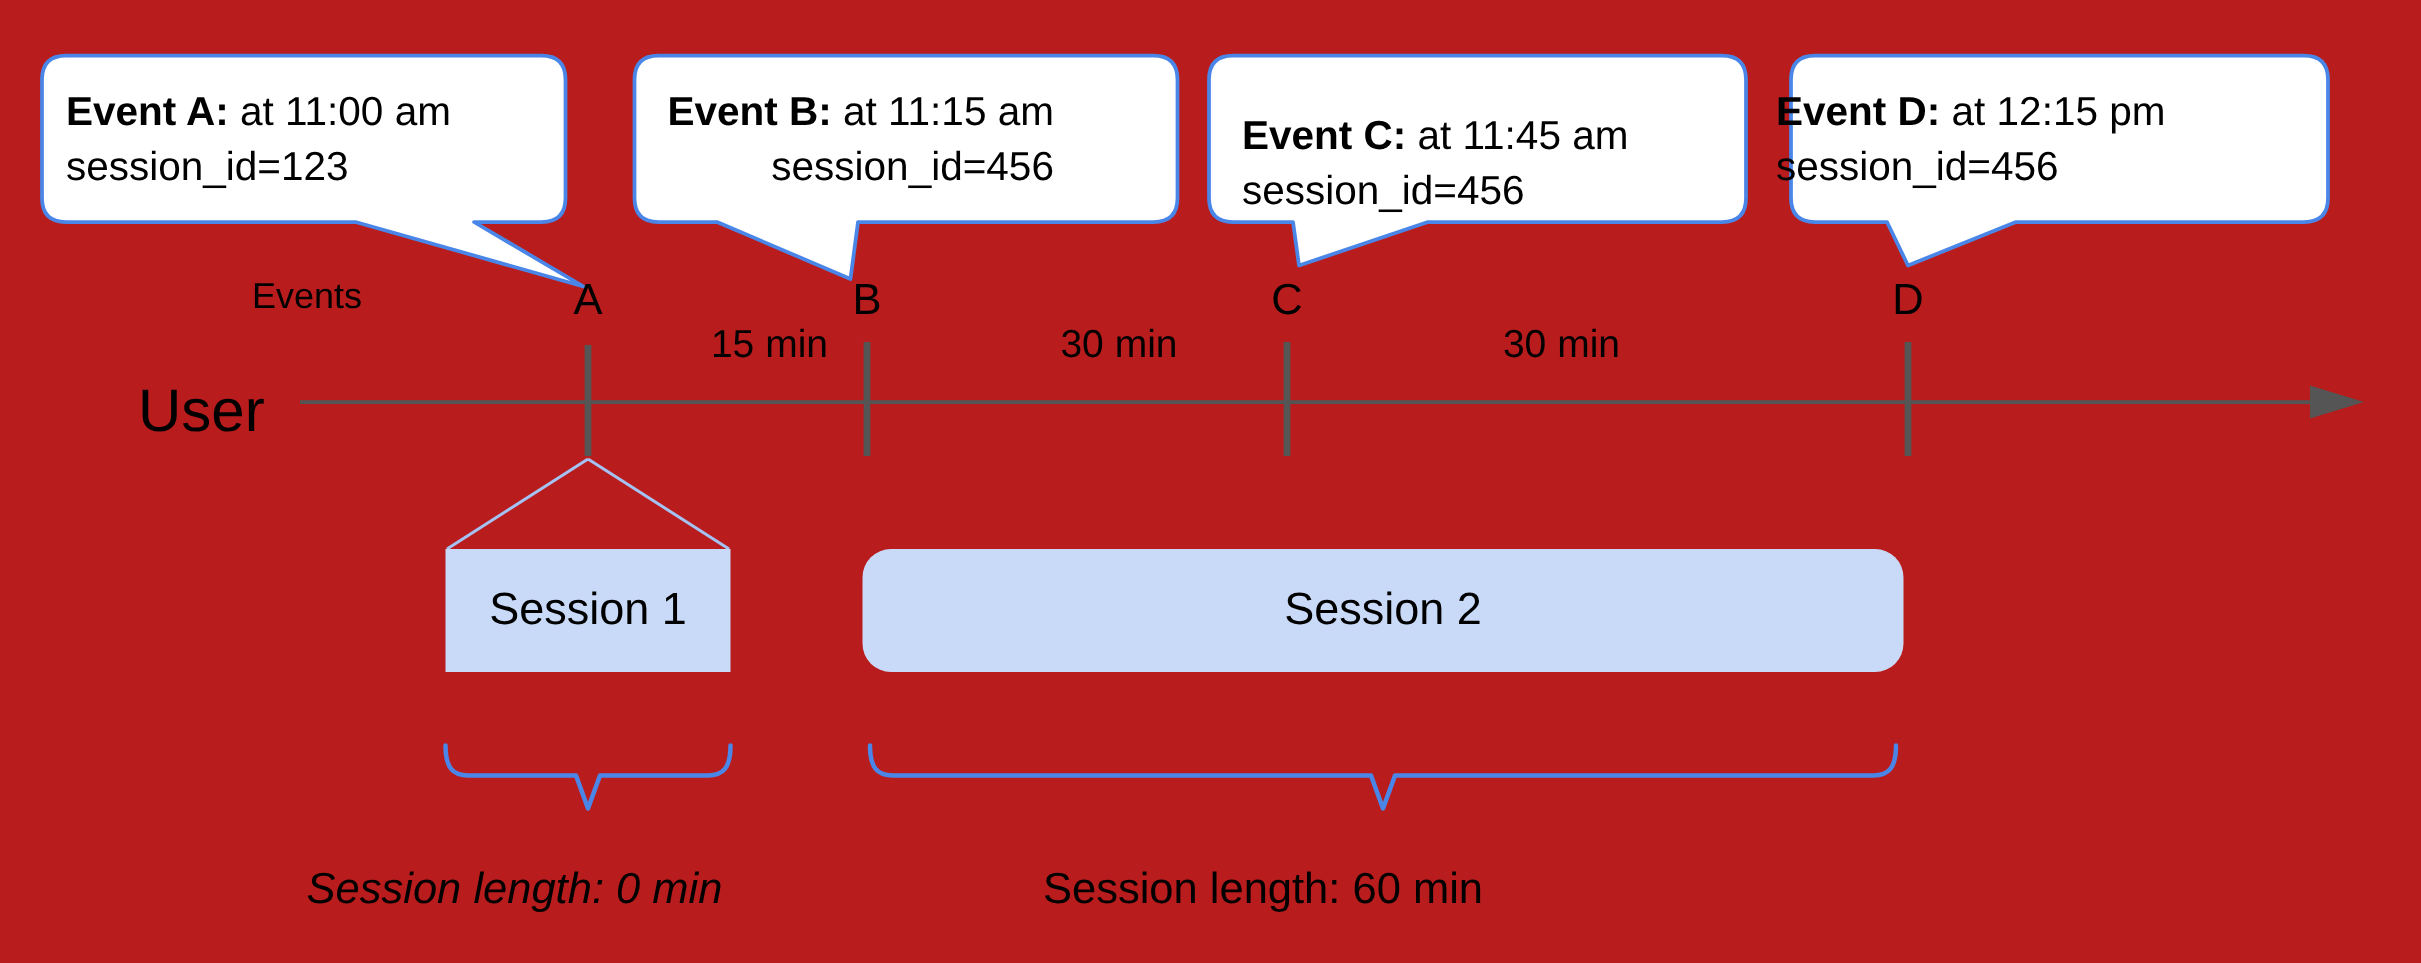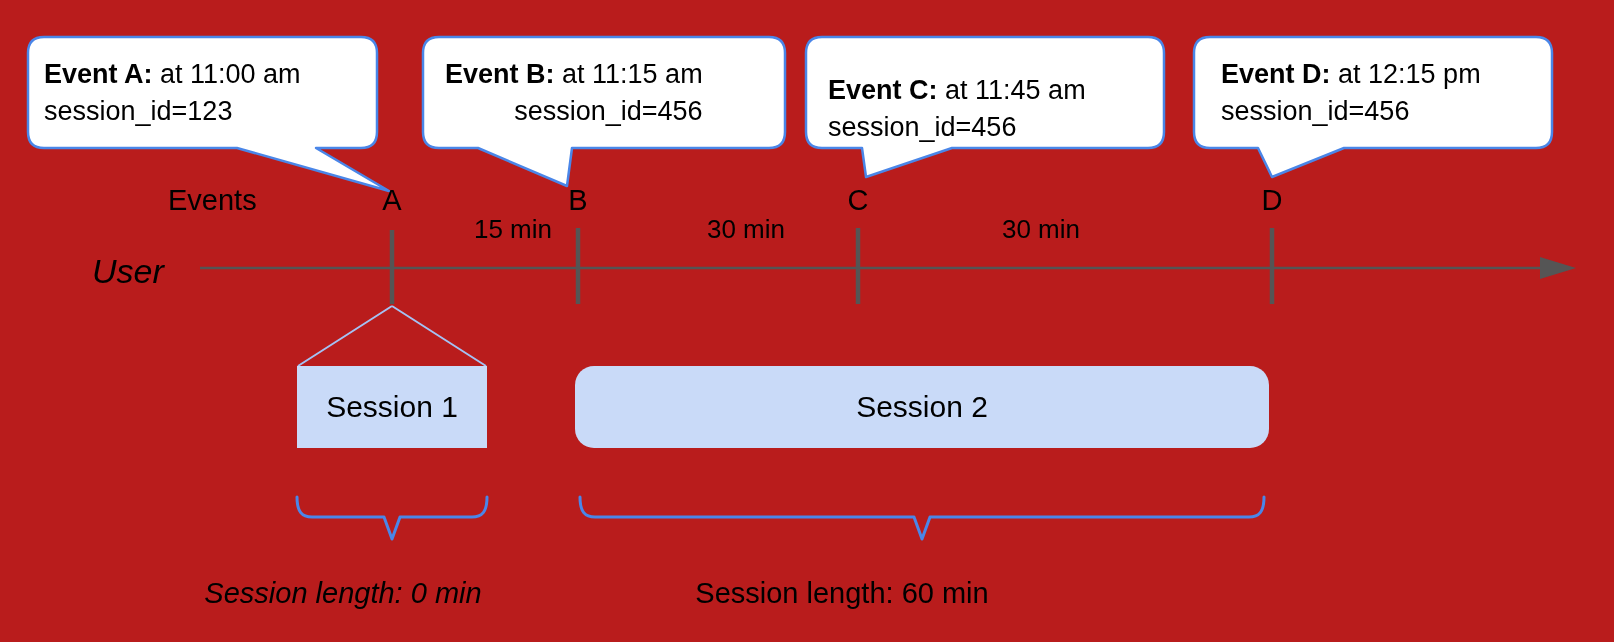--- a/index.html
+++ b/index.html
@@ -16,23 +16,23 @@
   svg.layer{position:absolute;left:0;top:0;z-index:1;pointer-events:none;}
   .bubble{fill:#ffffff;stroke:var(--accent-blue);stroke-width:2.5;stroke-linejoin:round;}
   .tl-line{stroke:var(--line-gray);stroke-width:2.5;fill:none;}
   .tl-head{fill:var(--line-gray);stroke:none;}
   .tick{stroke:var(--line-gray);stroke-width:4.5;fill:none;}
   .funnel{stroke:var(--funnel-blue);stroke-width:2;fill:none;}
   .brace{stroke:var(--accent-blue);stroke-width:3;fill:none;stroke-linecap:round;stroke-linejoin:round;}
   .txt{position:absolute;z-index:3;white-space:nowrap;}
   .callout-text{font-size:27px;line-height:37px;}
   .callout-text b{font-weight:bold;}
-  .events-label{font-size:29px;}
+  .events-label{font-size:24px;}
   .event-letter{font-size:29px;width:60px;text-align:center;}
-  .user-label{font-size:34px;font-style:italic;}
+  .user-label{font-size:40px;}
   .interval-label{font-size:26px;width:160px;text-align:right;}
   .session-bar{
     position:absolute;z-index:2;background:var(--light-blue-fill);
     display:flex;align-items:center;justify-content:center;
     font-size:30px;font-family:"Liberation Sans","DejaVu Sans",sans-serif;
   }
   .length-label{font-size:29px;width:400px;text-align:center;}
 </style>
 </head>
 <body>
@@ -65,21 +65,21 @@
     <div>session_id=123</div>
   </div>
   <div class="txt callout-text" style="left:445px;top:56px;text-align:right;">
     <div><b>Event B:</b><span> at 11:15 am</span></div>
     <div>session_id=456</div>
   </div>
   <div class="txt callout-text" style="left:828px;top:56px;margin-top:16px;">
     <div><b>Event C:</b><span> at 11:45 am</span></div>
     <div>session_id=456</div>
   </div>
-  <div class="txt callout-text" style="left:1221px;top:56px;">
+  <div class="txt callout-text" style="left:1184px;top:56px;">
     <div><b>Event D:</b><span> at 12:15 pm</span></div>
     <div>session_id=456</div>
   </div>
 
   <div class="txt events-label" style="left:168px;top:184px;">Events</div>
   <div class="txt event-letter" style="left:362px;top:184px;">A</div>
   <div class="txt event-letter" style="left:548px;top:184px;">B</div>
   <div class="txt event-letter" style="left:828px;top:184px;">C</div>
   <div class="txt event-letter" style="left:1242px;top:184px;">D</div>
   <div class="txt user-label" style="left:92px;top:252px;">User</div>

